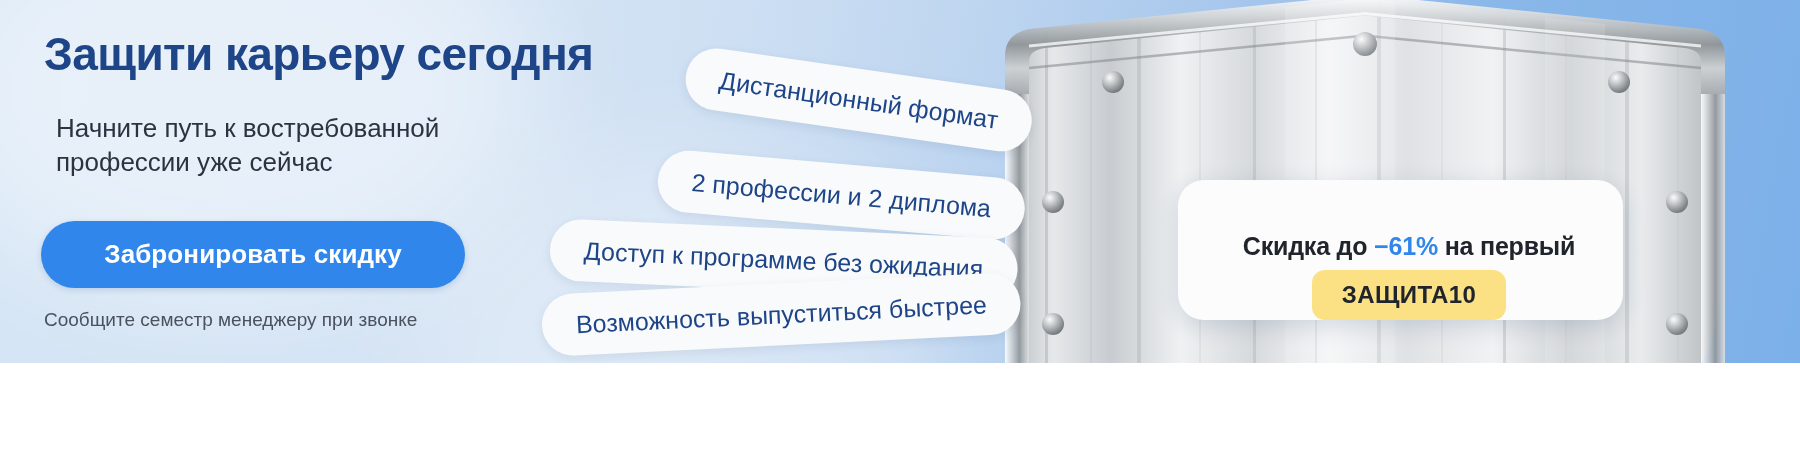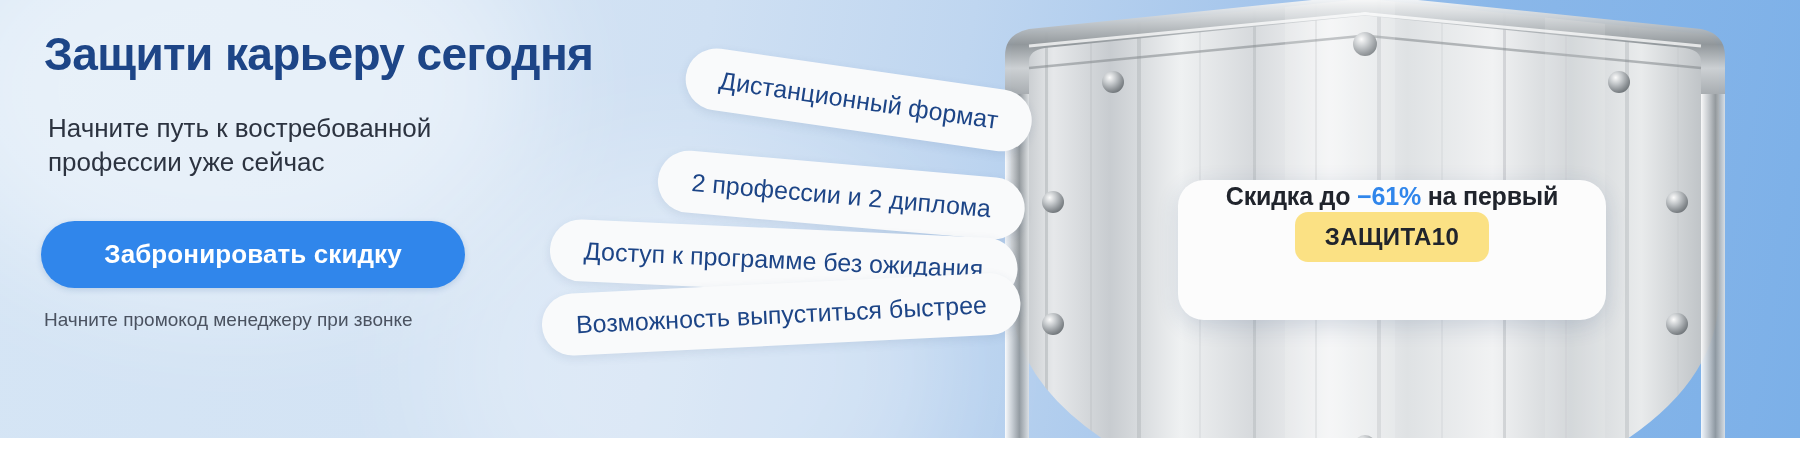--- a/index.html
+++ b/index.html
@@ -1,37 +1,37 @@
 <!DOCTYPE html>
 <html><head>
 <meta charset="utf-8">
 <style>
   html,body{margin:0;padding:0;}
   body{
     width:1800px;height:450px;overflow:hidden;
     font-family:"Liberation Sans","DejaVu Sans",sans-serif;
   }
   #banner{
-    position:relative;width:1800px;height:438px;overflow:hidden;
+    position:relative;width:1800px;height:363px;overflow:hidden;
     background:linear-gradient(100deg,#d5e5f5 0%,#d3e3f4 26%,#cfe0f3 38%,#bfd6f0 52%,#a7c7ec 66%,#8ab7e9 80%,#7cb0e8 100%);
   }
 
   
   .bg-blob{position:absolute;border-radius:50%;filter:blur(60px);pointer-events:none;}
   .blob-a{left:-80px;top:-120px;width:620px;height:420px;background:rgba(255,255,255,.45);}
   .blob-b{left:430px;top:150px;width:520px;height:430px;background:rgba(255,255,255,.28);}
 
   
   .left-col{position:absolute;left:44px;top:30px;width:640px;}
   .headline{
     font-size:46px;line-height:1.05;font-weight:bold;color:#1d4587;
     letter-spacing:-0.6px;margin:0;white-space:nowrap;
   }
   .subhead{
-    margin:34px 0 0 4px;font-size:26px;line-height:1.3;color:#2c3340;
+    margin:34px 0 0 12px;font-size:26px;line-height:1.3;color:#2c3340;
     font-weight:400;max-width:520px;
   }
   .cta-button{
     position:absolute;left:41px;top:221px;width:424px;height:67px;
     border:none;border-radius:36px;background:#3086eb;color:#ffffff;
     font-family:inherit;font-size:26px;font-weight:bold;letter-spacing:.1px;
     cursor:pointer;display:flex;align-items:center;justify-content:center;
     box-shadow:0 2px 6px rgba(26,84,153,.18);
   }
   .cta-note{
@@ -52,29 +52,29 @@
   .bubble-1{left:686px;top:44px;transform:rotate(8.2deg);transform-origin:left center;}
   .bubble-2{left:658px;top:148px;transform:rotate(5.0deg);transform-origin:left center;}
   .bubble-3{left:550px;top:218px;transform:rotate(2.6deg);transform-origin:left center;}
   .bubble-4{left:542px;top:295px;transform:rotate(-2.8deg);transform-origin:left center;}
 
   
   .promo-card{
     position:absolute;left:1178px;top:180px;width:428px;height:140px;
     background:#fcfcfc;border-radius:26px;
     box-shadow:0 6px 22px rgba(40,70,120,.16);
-    display:flex;flex-direction:column;align-items:center;justify-content:flex-start;
+    display:flex;flex-direction:column;align-items:center;justify-content:flex-end;padding-left:17px;
   }
   .promo-text{
     font-size:25px;line-height:1.28;color:#20242c;font-weight:bold;
     text-align:center;margin:0;letter-spacing:-0.2px;
   }
   .promo-text .pct{color:#3086eb;}
   .promo-code{
-    margin-top:0;background:#fbe184;color:#20242c;
+    margin-top:8px;background:#fbe184;color:#20242c;
     font-size:24px;font-weight:bold;letter-spacing:.4px;
     border-radius:13px;padding:11px 30px;border:none;
     font-family:inherit;cursor:pointer;
   }
 </style>
 </head>
 <body>
 
 <div id="banner">
 
@@ -166,21 +166,21 @@
     </svg>
   </div>
 
   <div class="left-col">
     <h1 class="headline">Защити карьеру сегодня</h1>
     <p class="subhead">Начните путь к востребованной профессии уже сейчас</p>
   </div>
 
   <button class="cta-button">Забронировать скидку</button>
 
-  <div class="cta-note">Начните промокод менеджеру при звонке</div>
+  <div class="cta-note">Сообщите семестр менеджеру при звонке</div>
 
   <div class="bubble bubble-1">
     <span>Дистанционный формат</span>
   </div>
   <div class="bubble bubble-2">
     <span>2 профессии и 2 диплома</span>
   </div>
   <div class="bubble bubble-3">
     <span>Доступ к программе без ожидания</span>
   </div>

